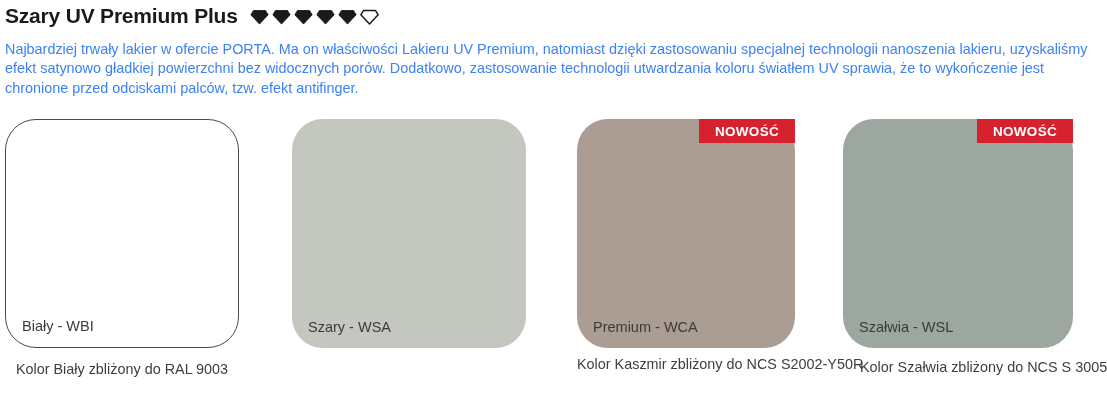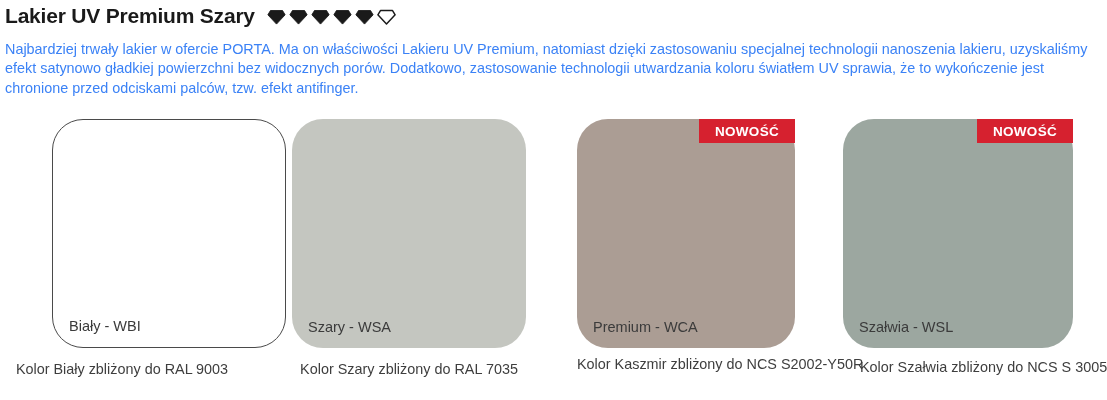--- a/index.html
+++ b/index.html
@@ -84,21 +84,21 @@
   }
   .card-3 .caption { margin-top: 8px; }
   .card-4 .caption { margin-left: 17px; margin-top: 11px; }
 </style>
 </head>
 <body>
 
 <div class="page">
 
   <div class="header">
-    <div class="title">Lakier UV Premium Szary</div>
+    <div class="title">Szary UV Premium Plus</div>
     <div class="diamonds">
         <svg width="19" height="18" viewBox="0 0 22 20">
           <polygon points="4,2.5 18,2.5 21,7.5 11,18.2 1,7.5" fill="#1a1a1a" stroke="#1a1a1a" stroke-width="1" stroke-linejoin="round"></polygon>
         </svg>
         <svg width="19" height="18" viewBox="0 0 22 20">
           <polygon points="4,2.5 18,2.5 21,7.5 11,18.2 1,7.5" fill="#1a1a1a" stroke="#1a1a1a" stroke-width="1" stroke-linejoin="round"></polygon>
         </svg>
         <svg width="19" height="18" viewBox="0 0 22 20">
           <polygon points="4,2.5 18,2.5 21,7.5 11,18.2 1,7.5" fill="#1a1a1a" stroke="#1a1a1a" stroke-width="1" stroke-linejoin="round"></polygon>
         </svg>
@@ -110,31 +110,30 @@
         </svg>
         <svg width="19" height="18" viewBox="0 0 22 20">
           <polygon points="4,2.5 18,2.5 21,7.5 11,18.2 1,7.5" fill="#ffffff" stroke="#1a1a1a" stroke-width="1.7" stroke-linejoin="round"></polygon>
         </svg>
       </div>
   </div>
 
   <p class="desc">Najbardziej trwały lakier w ofercie PORTA. Ma on właściwości Lakieru UV Premium, natomiast dzięki zastosowaniu specjalnej technologii nanoszenia lakieru, uzyskaliśmy efekt satynowo gładkiej powierzchni bez widocznych porów. Dodatkowo, zastosowanie technologii utwardzania koloru światłem UV sprawia, że to wykończenie jest chronione przed odciskami palców, tzw. efekt antifinger.</p>
 
   <div class="card card-1">
-    <div class="swatch bordered" style="background-color: rgb(255, 255, 255); margin-left: 47px;">
+    <div class="swatch bordered" style="background-color: rgb(255, 255, 255);">
       <span class="swatch-label">Biały - WBI</span>
     </div>
     <div class="caption">Kolor Biały zbliżony do RAL 9003</div>
   </div>
 
   <div class="card card-2">
     <div class="swatch" style="background-color: rgb(196, 198, 192); text-decoration: underline;">
       <span class="swatch-label">Szary - WSA</span>
     </div>
-    <div class="caption">Kolor Szary zbliżony do RAL 7035</div>
   </div>
 
   <div class="card card-3">
     <div class="swatch" style="background-color: rgb(171, 157, 148);">
       <span class="badge" style="background-color: rgb(214, 33, 47);">NOWOŚĆ</span>
       <span class="swatch-label">Premium - WCA</span>
     </div>
     <div class="caption">Kolor Kaszmir zbliżony do NCS S2002-Y50R</div>
   </div>
 

